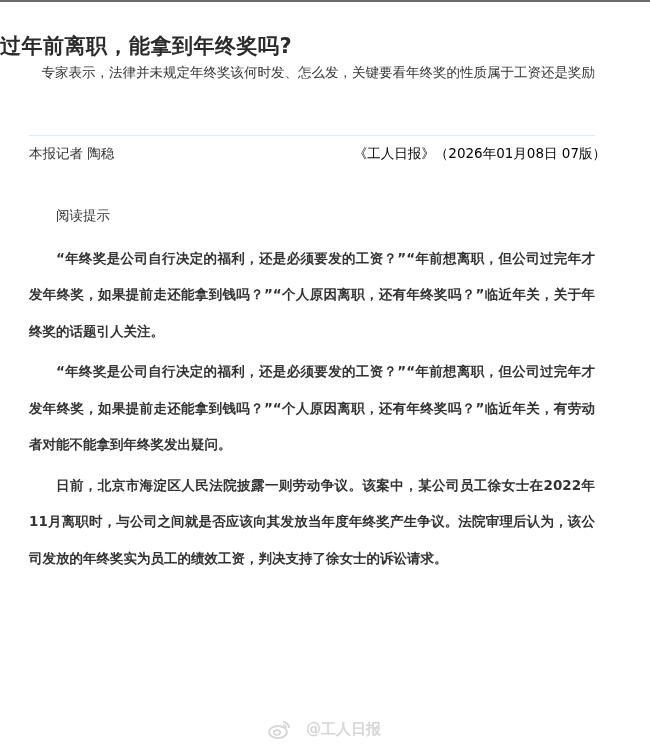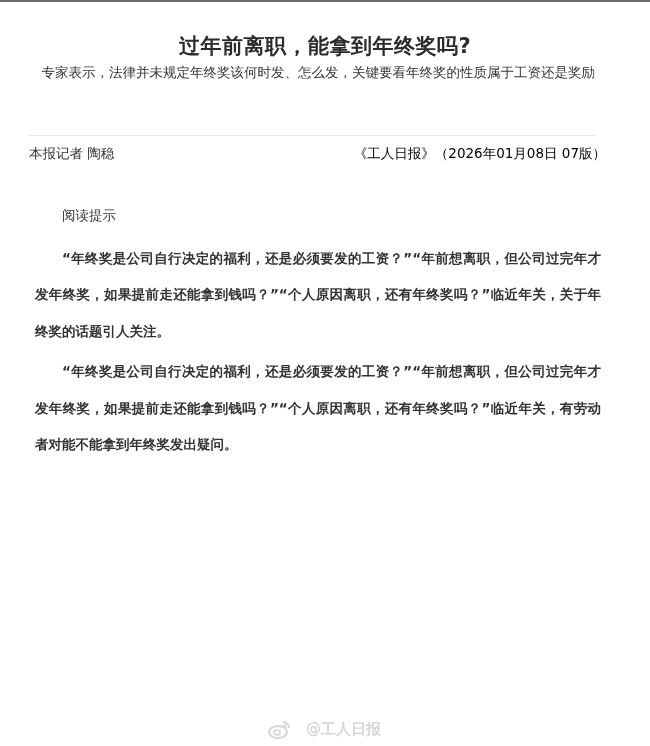--- a/index.html
+++ b/index.html
@@ -19,21 +19,20 @@
       position: absolute;
       left: 0; top: 0;
       width: 650px; height: 2px;
       background: #6b6b6b;
     }
     .title {
       position: absolute;
       top: 14px;
       left: 0;
       width: 650px;
-      text-align: center;
       font-size: 21px;
       font-weight: bold;
       color: #2b2b2b;
       letter-spacing: 0.5px;
       line-height: 36px;
     }
     .subtitle {
       position: absolute;
       top: 60px;
       left: 30px;
@@ -65,21 +64,21 @@
       right: 44px;
       font-size: 13.5px;
       line-height: 22px;
       color: #000000;
       text-decoration: none;
       cursor: pointer;
     }
     .article {
       position: absolute;
       top: 197px;
-      left: 35px;
+      left: 29px;
       width: 566px;
     }
     .para {
       margin: 0;
       font-size: 13.5px;
       line-height: 36.5px;
       text-indent: 2em;
       color: #333333;
       text-align: justify;
     }
@@ -118,20 +117,21 @@
 <div class="divider"></div>
 
 <div class="byline">本报记者 陶稳</div>
 
 <a class="source-link">《工人日报》（2026年01月08日 07版）</a>
 
 <div class="article">
   <p class="para hint">阅读提示</p>
   <p class="para">“年终奖是公司自行决定的福利，还是必须要发的工资？”“年前想离职，但公司过完年才发年终奖，如果提前走还能拿到钱吗？”“个人原因离职，还有年终奖吗？”临近年关，关于年终奖的话题引人关注。</p>
   <p class="para">“年终奖是公司自行决定的福利，还是必须要发的工资？”“年前想离职，但公司过完年才发年终奖，如果提前走还能拿到钱吗？”“个人原因离职，还有年终奖吗？”临近年关，有劳动者对能不能拿到年终奖发出疑问。</p>
+  <p class="para">日前，北京市海淀区人民法院披露一则劳动争议。该案中，某公司员工徐女士在2022年11月离职时，与公司之间就是否应该向其发放当年度年终奖产生争议。法院审理后认为，该公司发放的年终奖实为员工的绩效工资，判决支持了徐女士的诉讼请求。</p>
 </div>
 
 <div class="watermark">
   <span>
     <svg width="24" height="20" viewBox="0 0 24 20">
       <ellipse cx="10" cy="13" rx="9" ry="6" fill="none" stroke="#cfcfcf" stroke-width="2"></ellipse>
       <ellipse cx="9" cy="13.5" rx="3.2" ry="2.4" fill="none" stroke="#cfcfcf" stroke-width="1.6"></ellipse>
       <path d="M15 3 A6 6 0 0 1 21 9" fill="none" stroke="#cfcfcf" stroke-width="2"></path>
       <path d="M15 6 A3 3 0 0 1 18 9" fill="none" stroke="#cfcfcf" stroke-width="1.6"></path>
     </svg>

